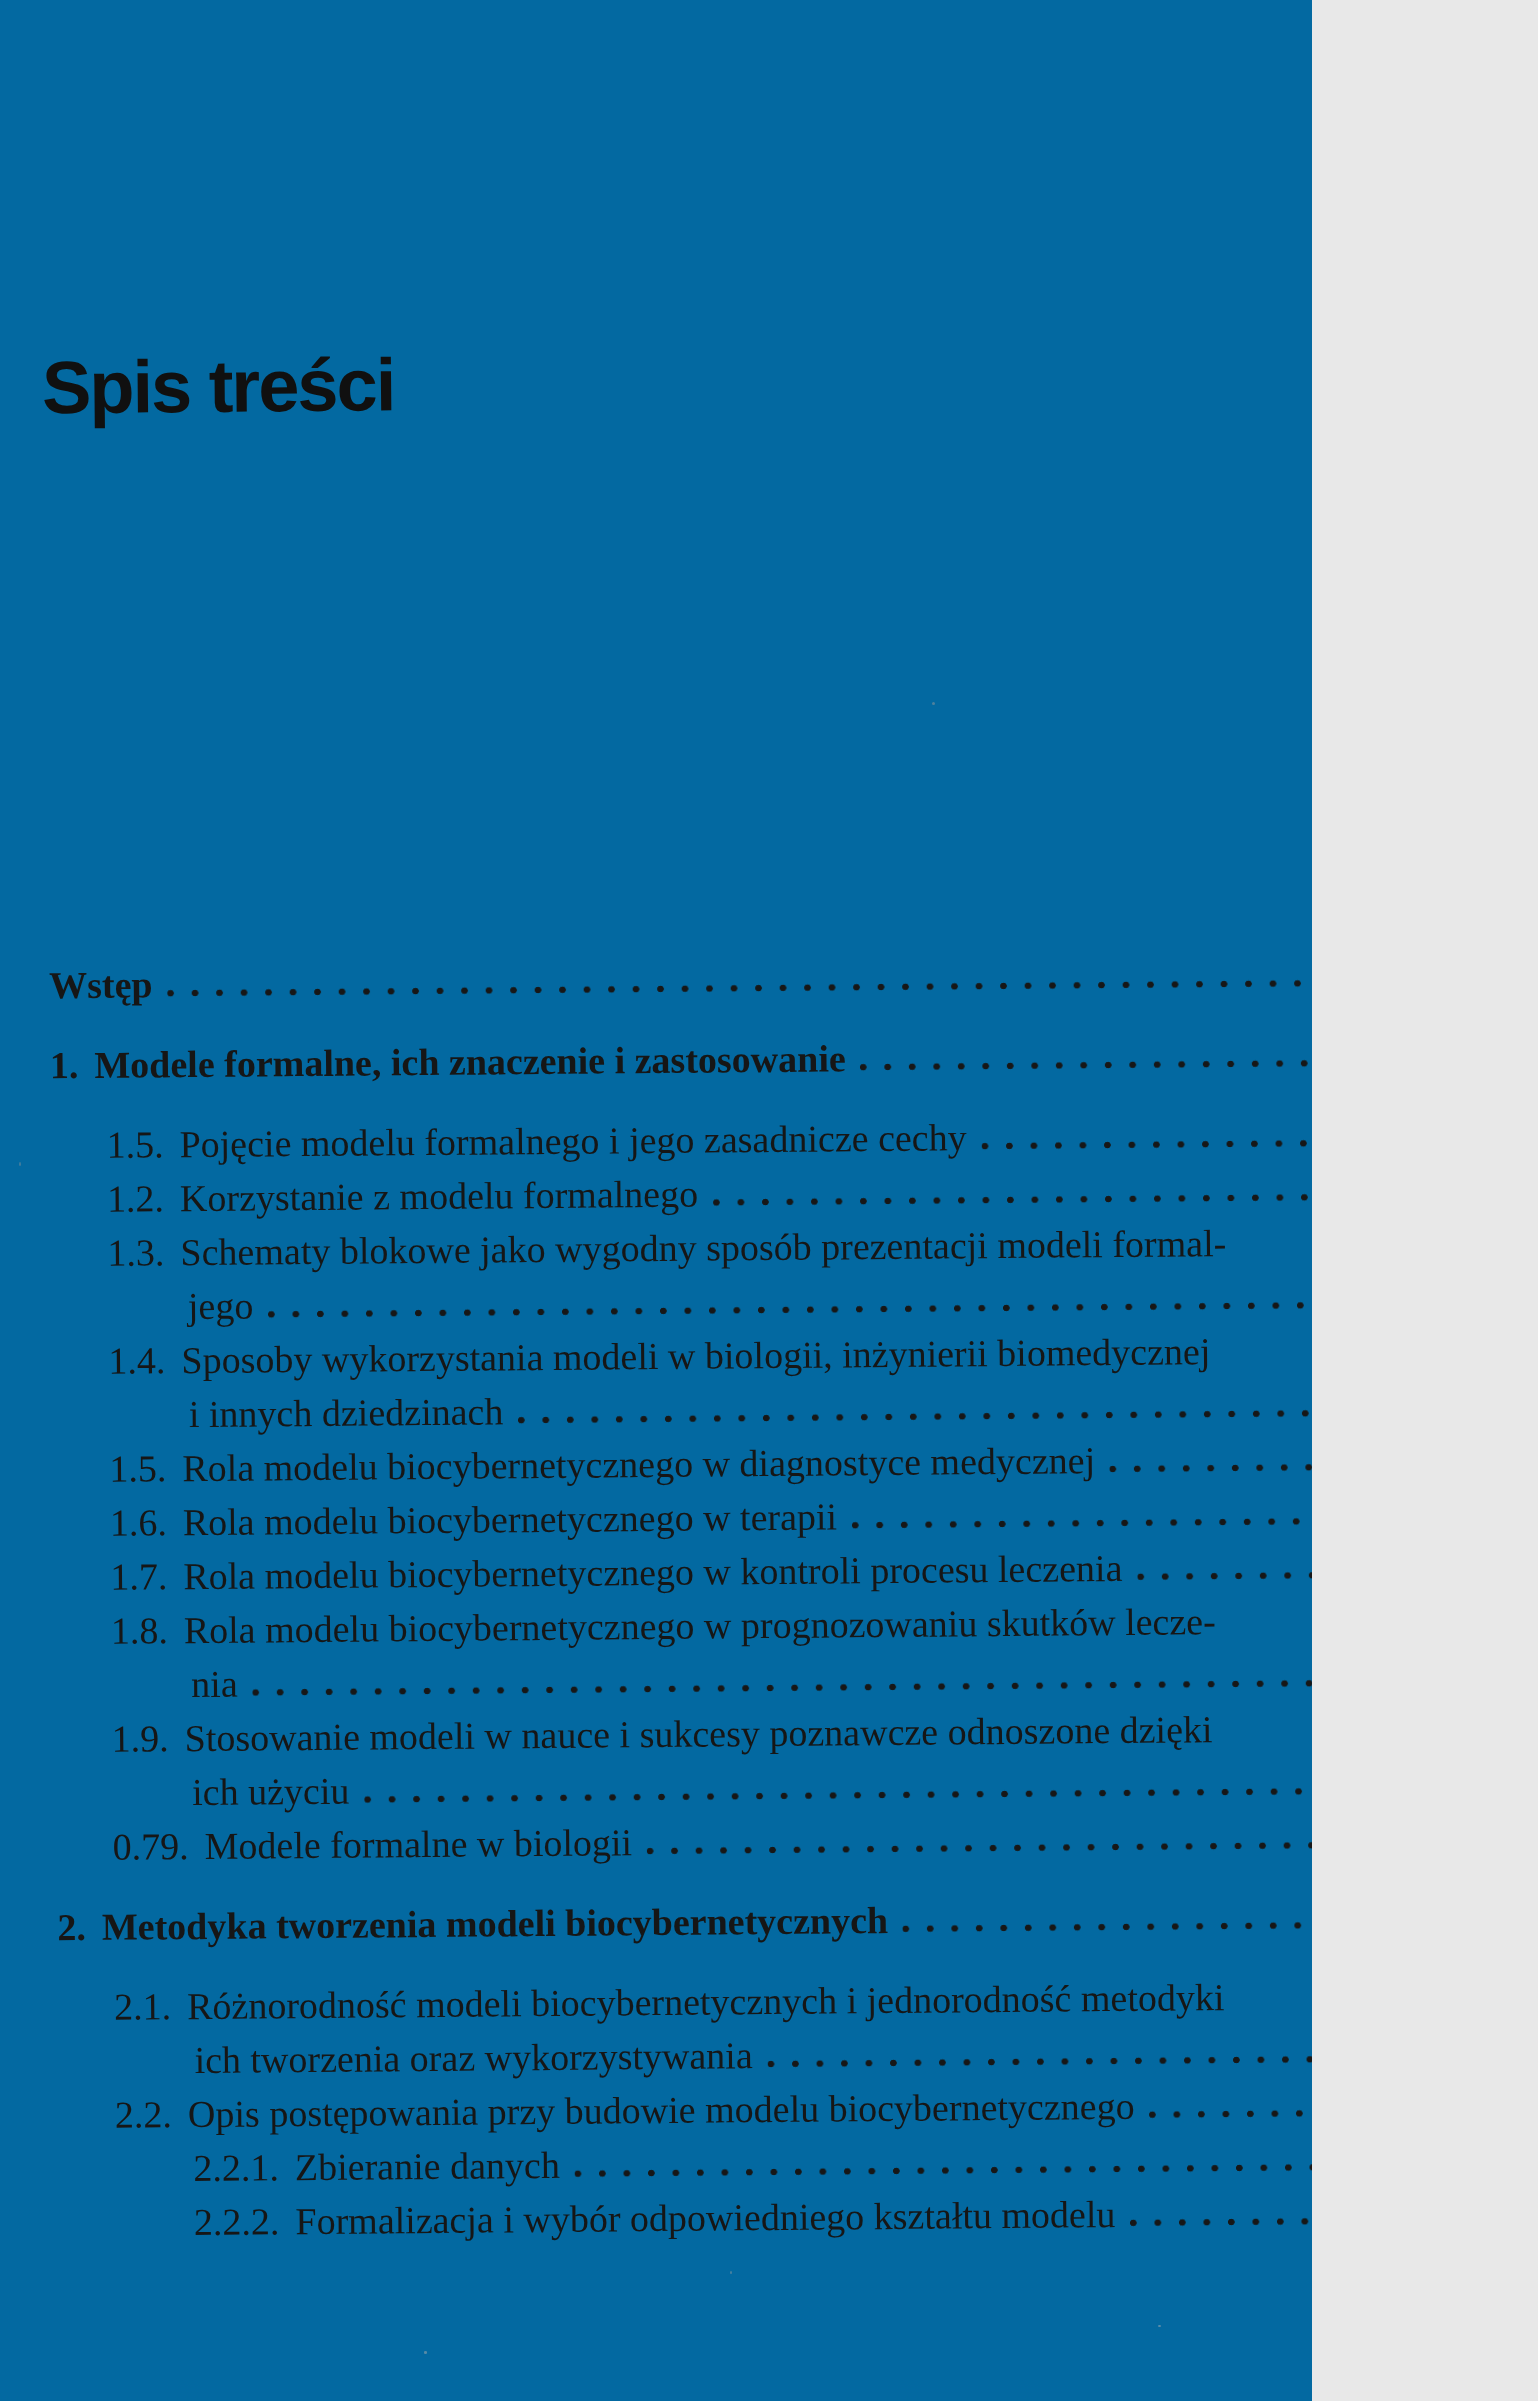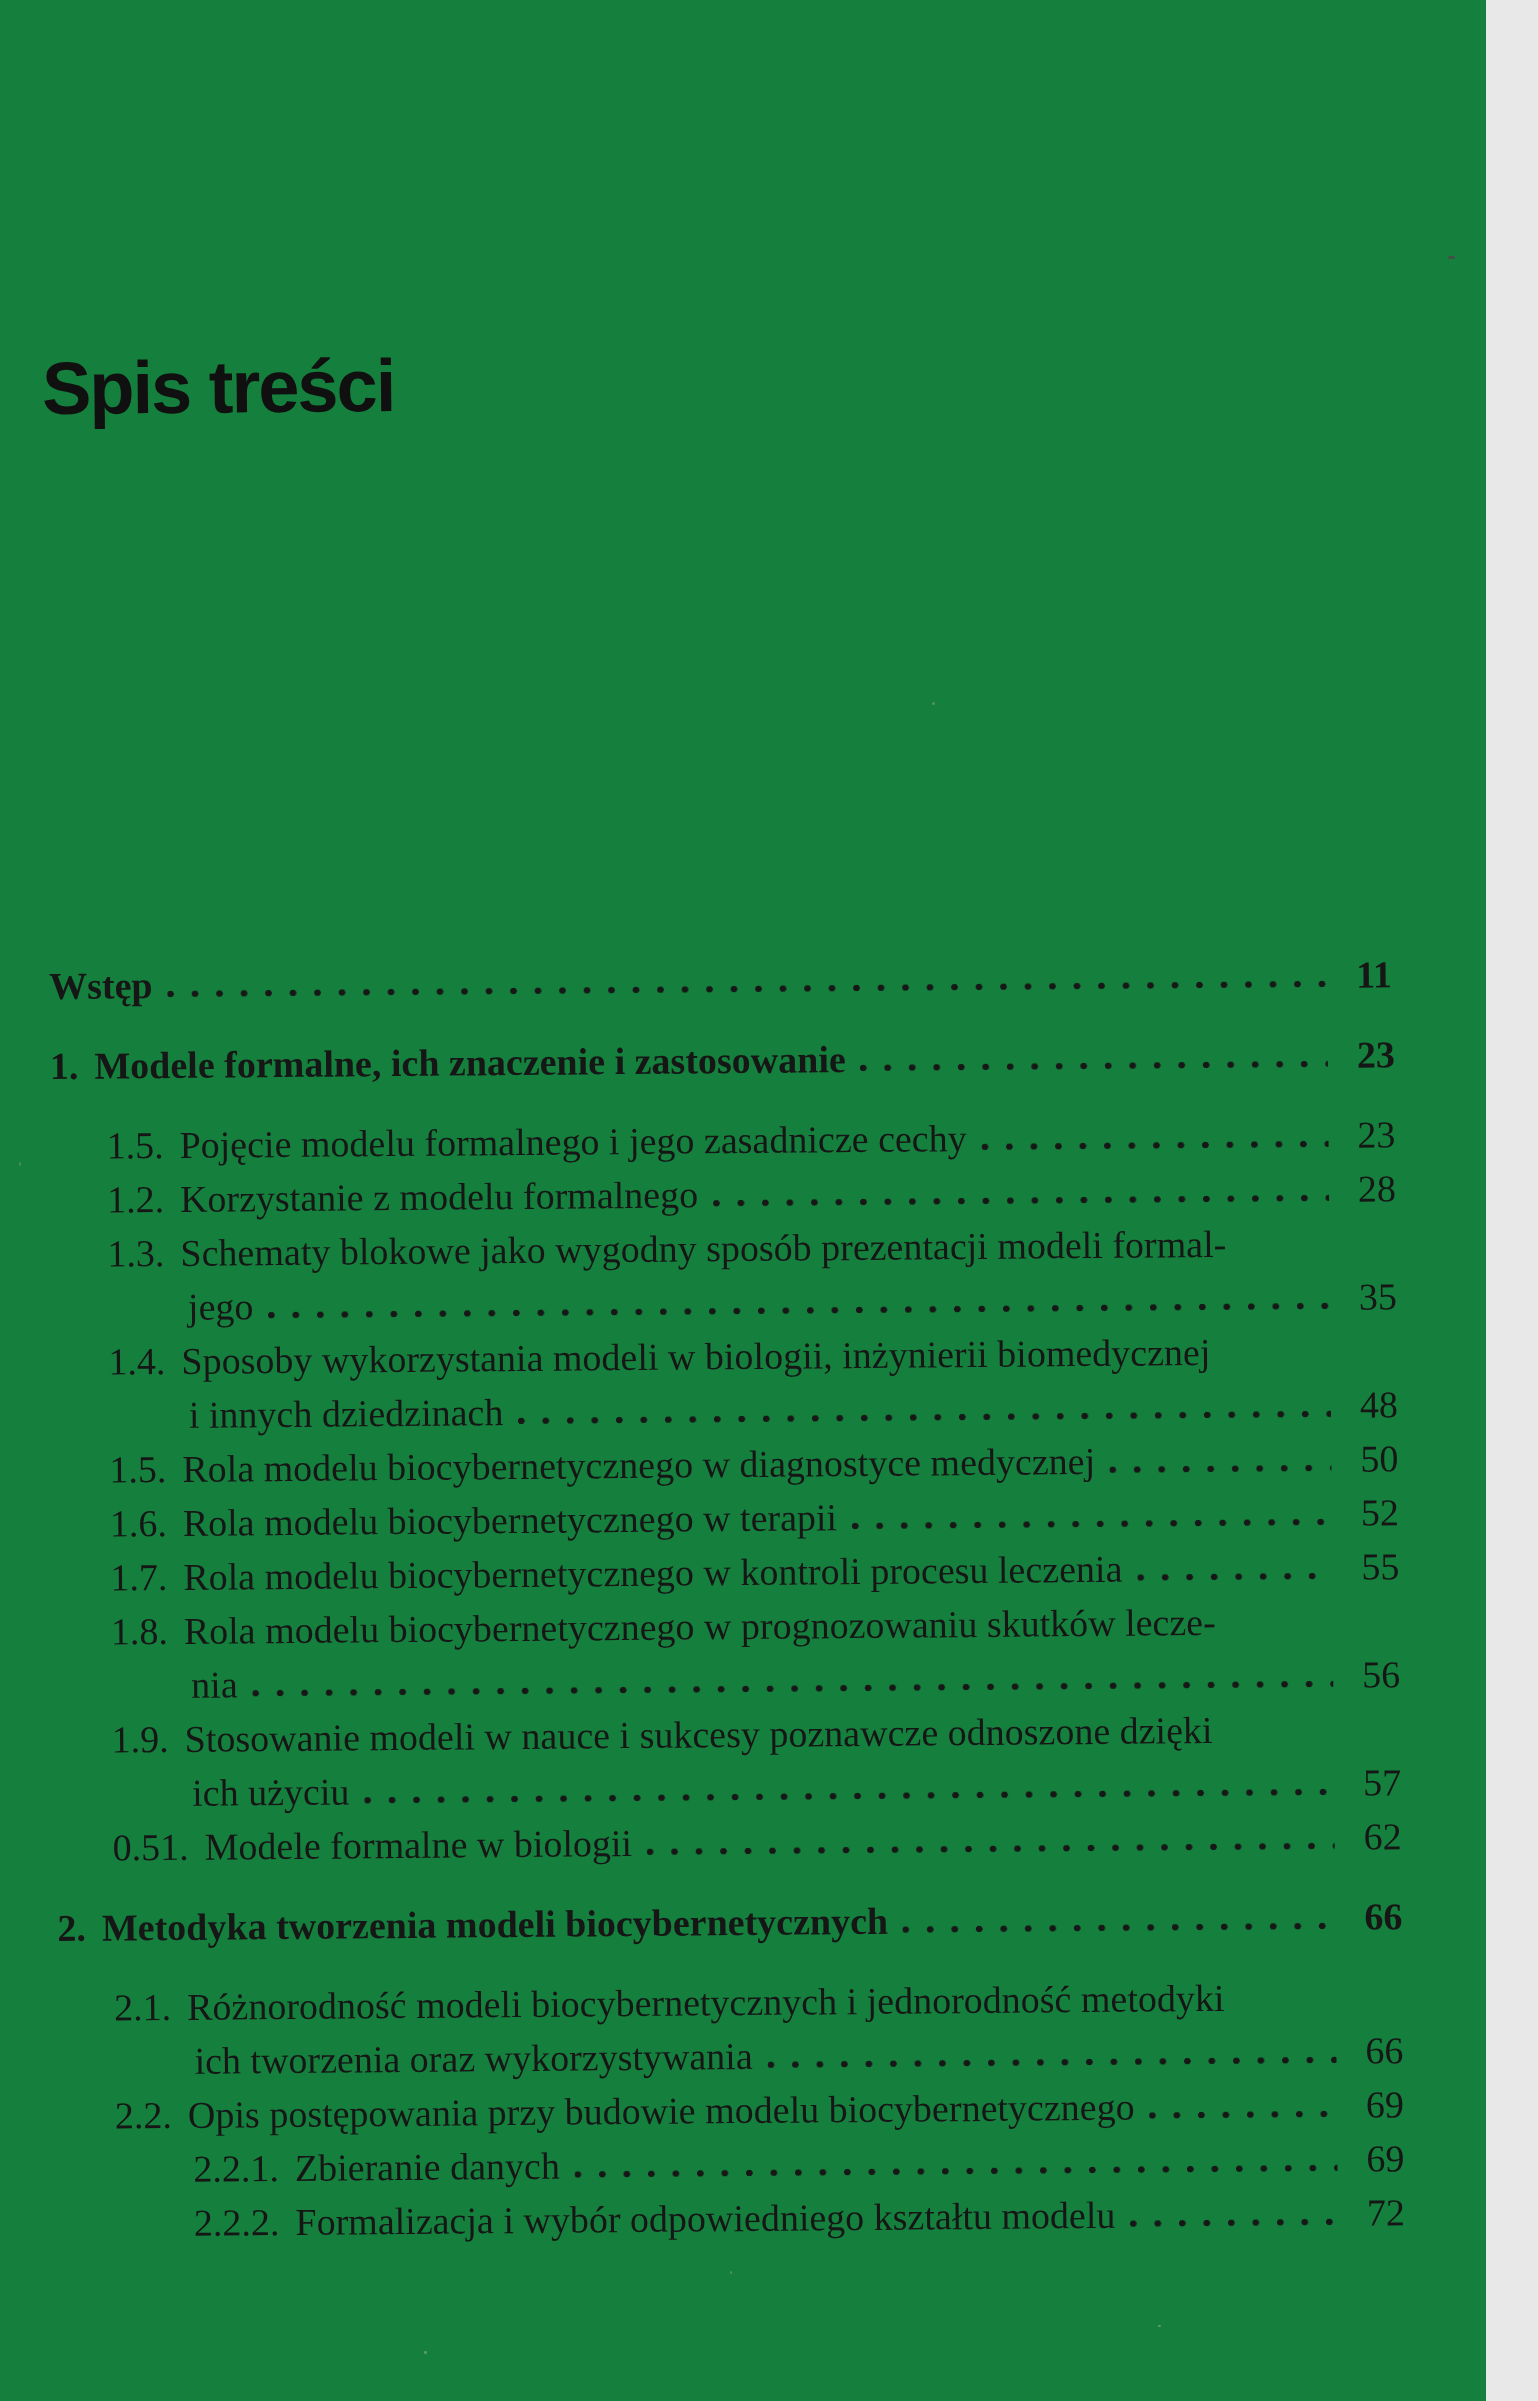--- a/index.html
+++ b/index.html
@@ -1,20 +1,20 @@
 <!DOCTYPE html>
 <html style="font-size:10.6px"><head>
 <meta charset="utf-8">
 <style>
   html, body { margin: 0; padding: 0; background: #e8e8e8; }
   .sheet {
     position: relative;
-    width: 1486px;
+    width: 1312px;
     height: 2401px;
-    background: #15803d;
+    background: #0369a1;
     overflow: hidden;
     font-family: "Liberation Serif", serif;
     color: #161616;
   }
   .rotate-wrap {
     position: absolute;
     inset: 0;
     transform: rotate(-0.5deg);
     transform-origin: 50% 45%;
   }
@@ -179,21 +179,21 @@
             <span class="txt">Stosowanie modeli w nauce i sukcesy poznawcze odnoszone dzięki</span>
           </div>
           <div class="line cont">
             <span class="txt">ich użyciu</span>
             <span class="leader"></span>
             <span class="page-num">57</span>
           </div>
         </div>
         <div class="entry">
           <div class="line lv1">
-            <span class="num">0.51.</span>
+            <span class="num">0.79.</span>
             <span class="txt">Modele formalne w biologii</span>
             <span class="leader"></span>
             <span class="page-num">62</span>
           </div>
         </div>
         <div class="entry gap">
           <div class="line lv0 bold">
             <span class="num">2.</span>
             <span class="txt">Metodyka tworzenia modeli biocybernetycznych</span>
             <span class="leader"></span>

